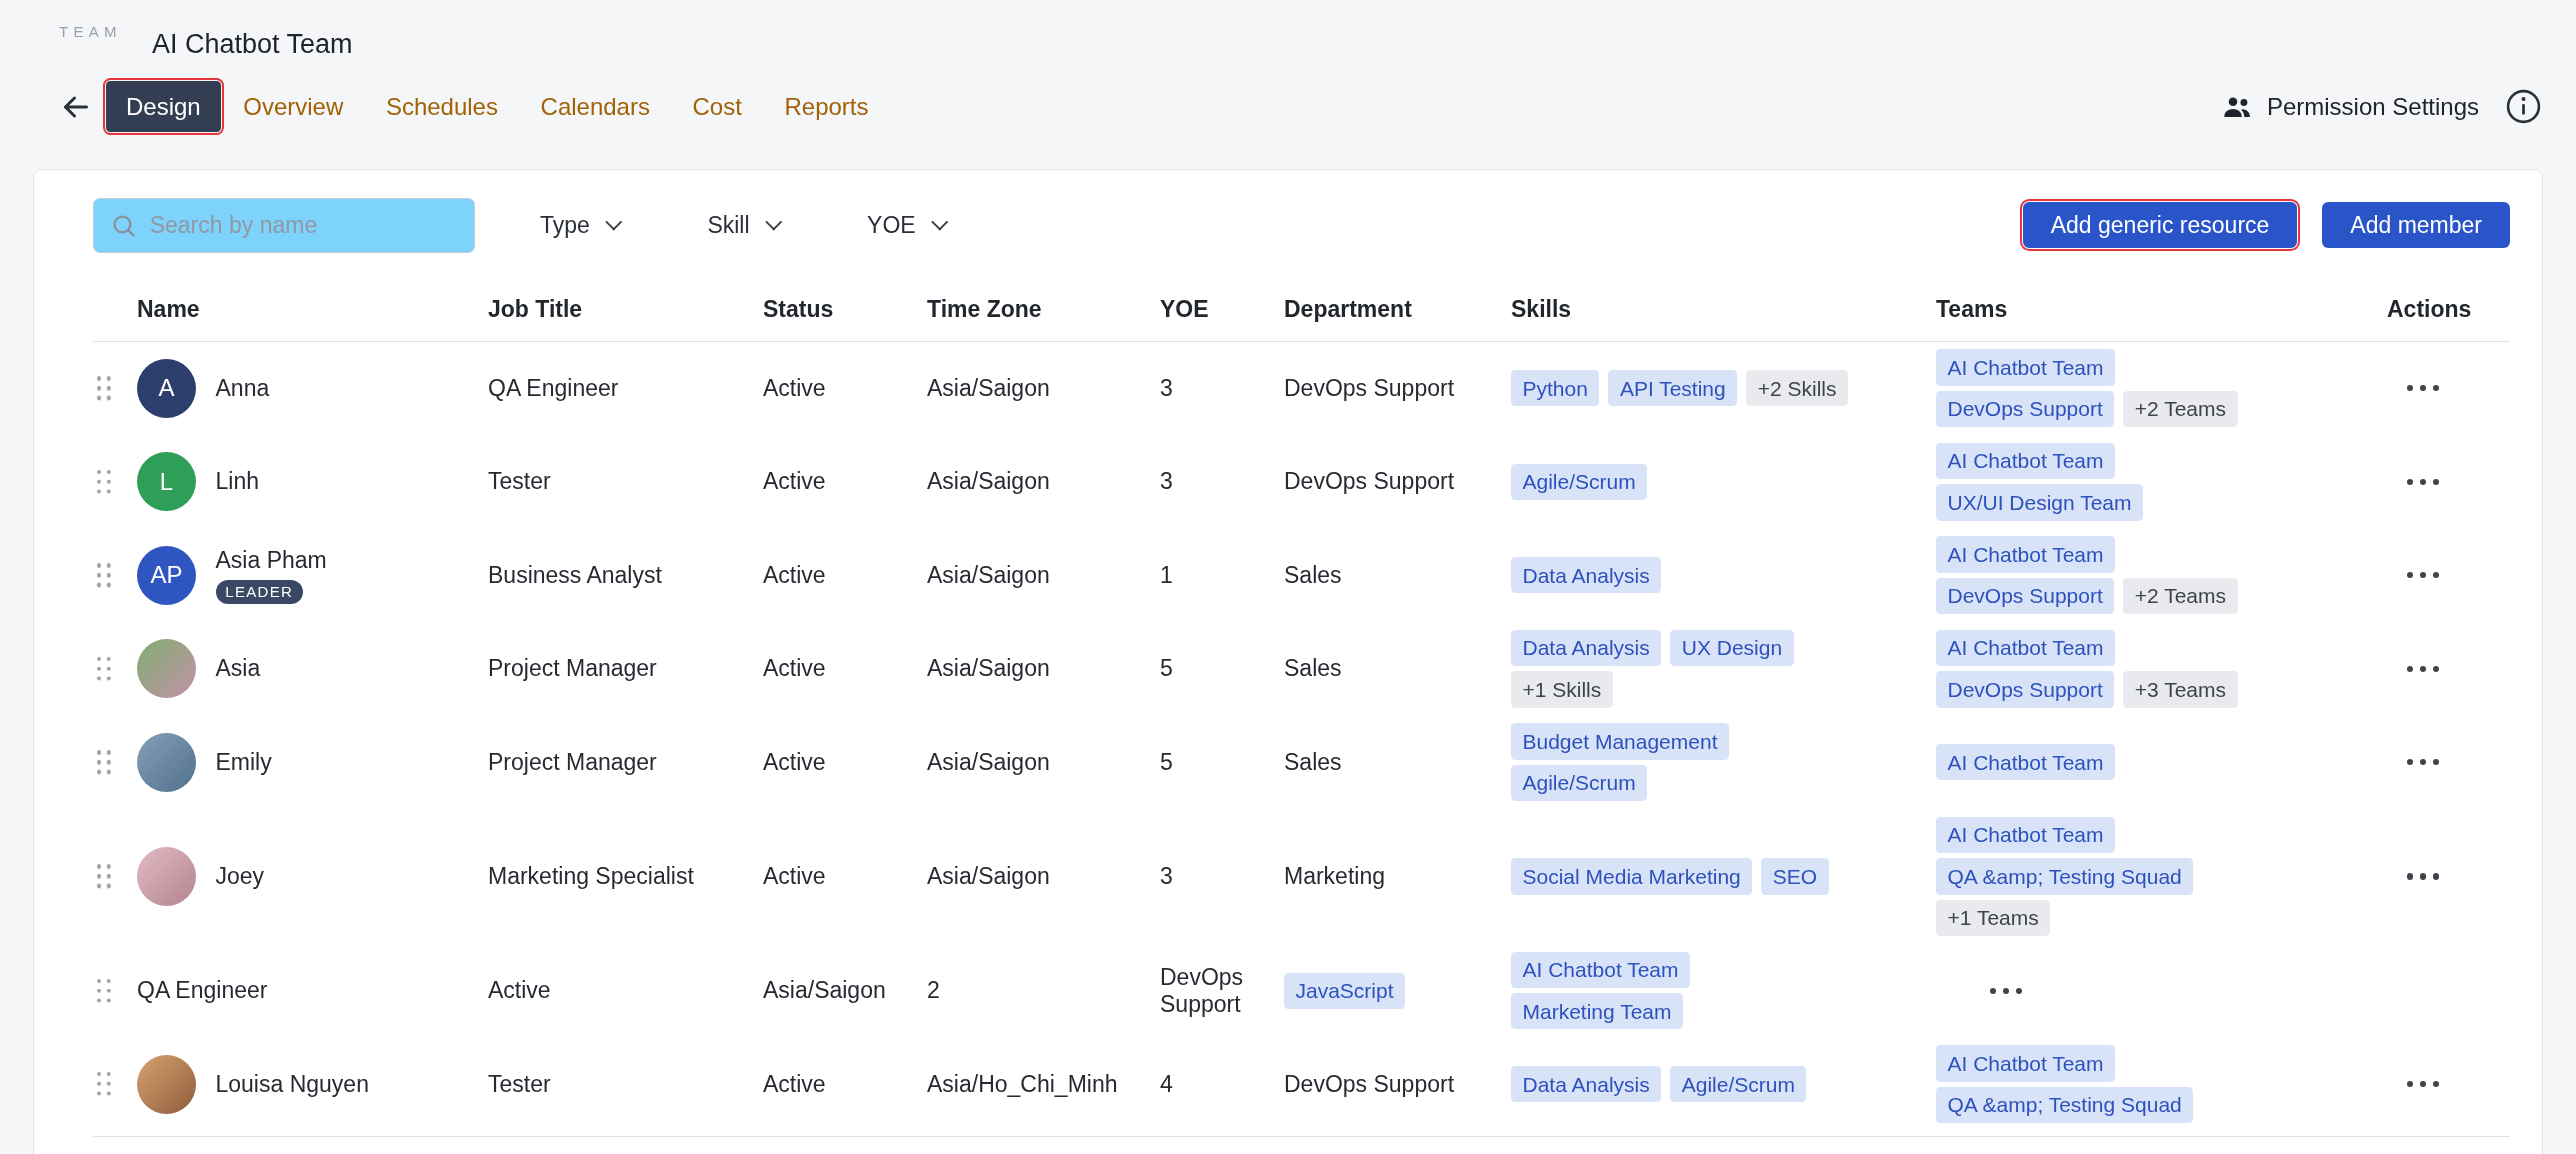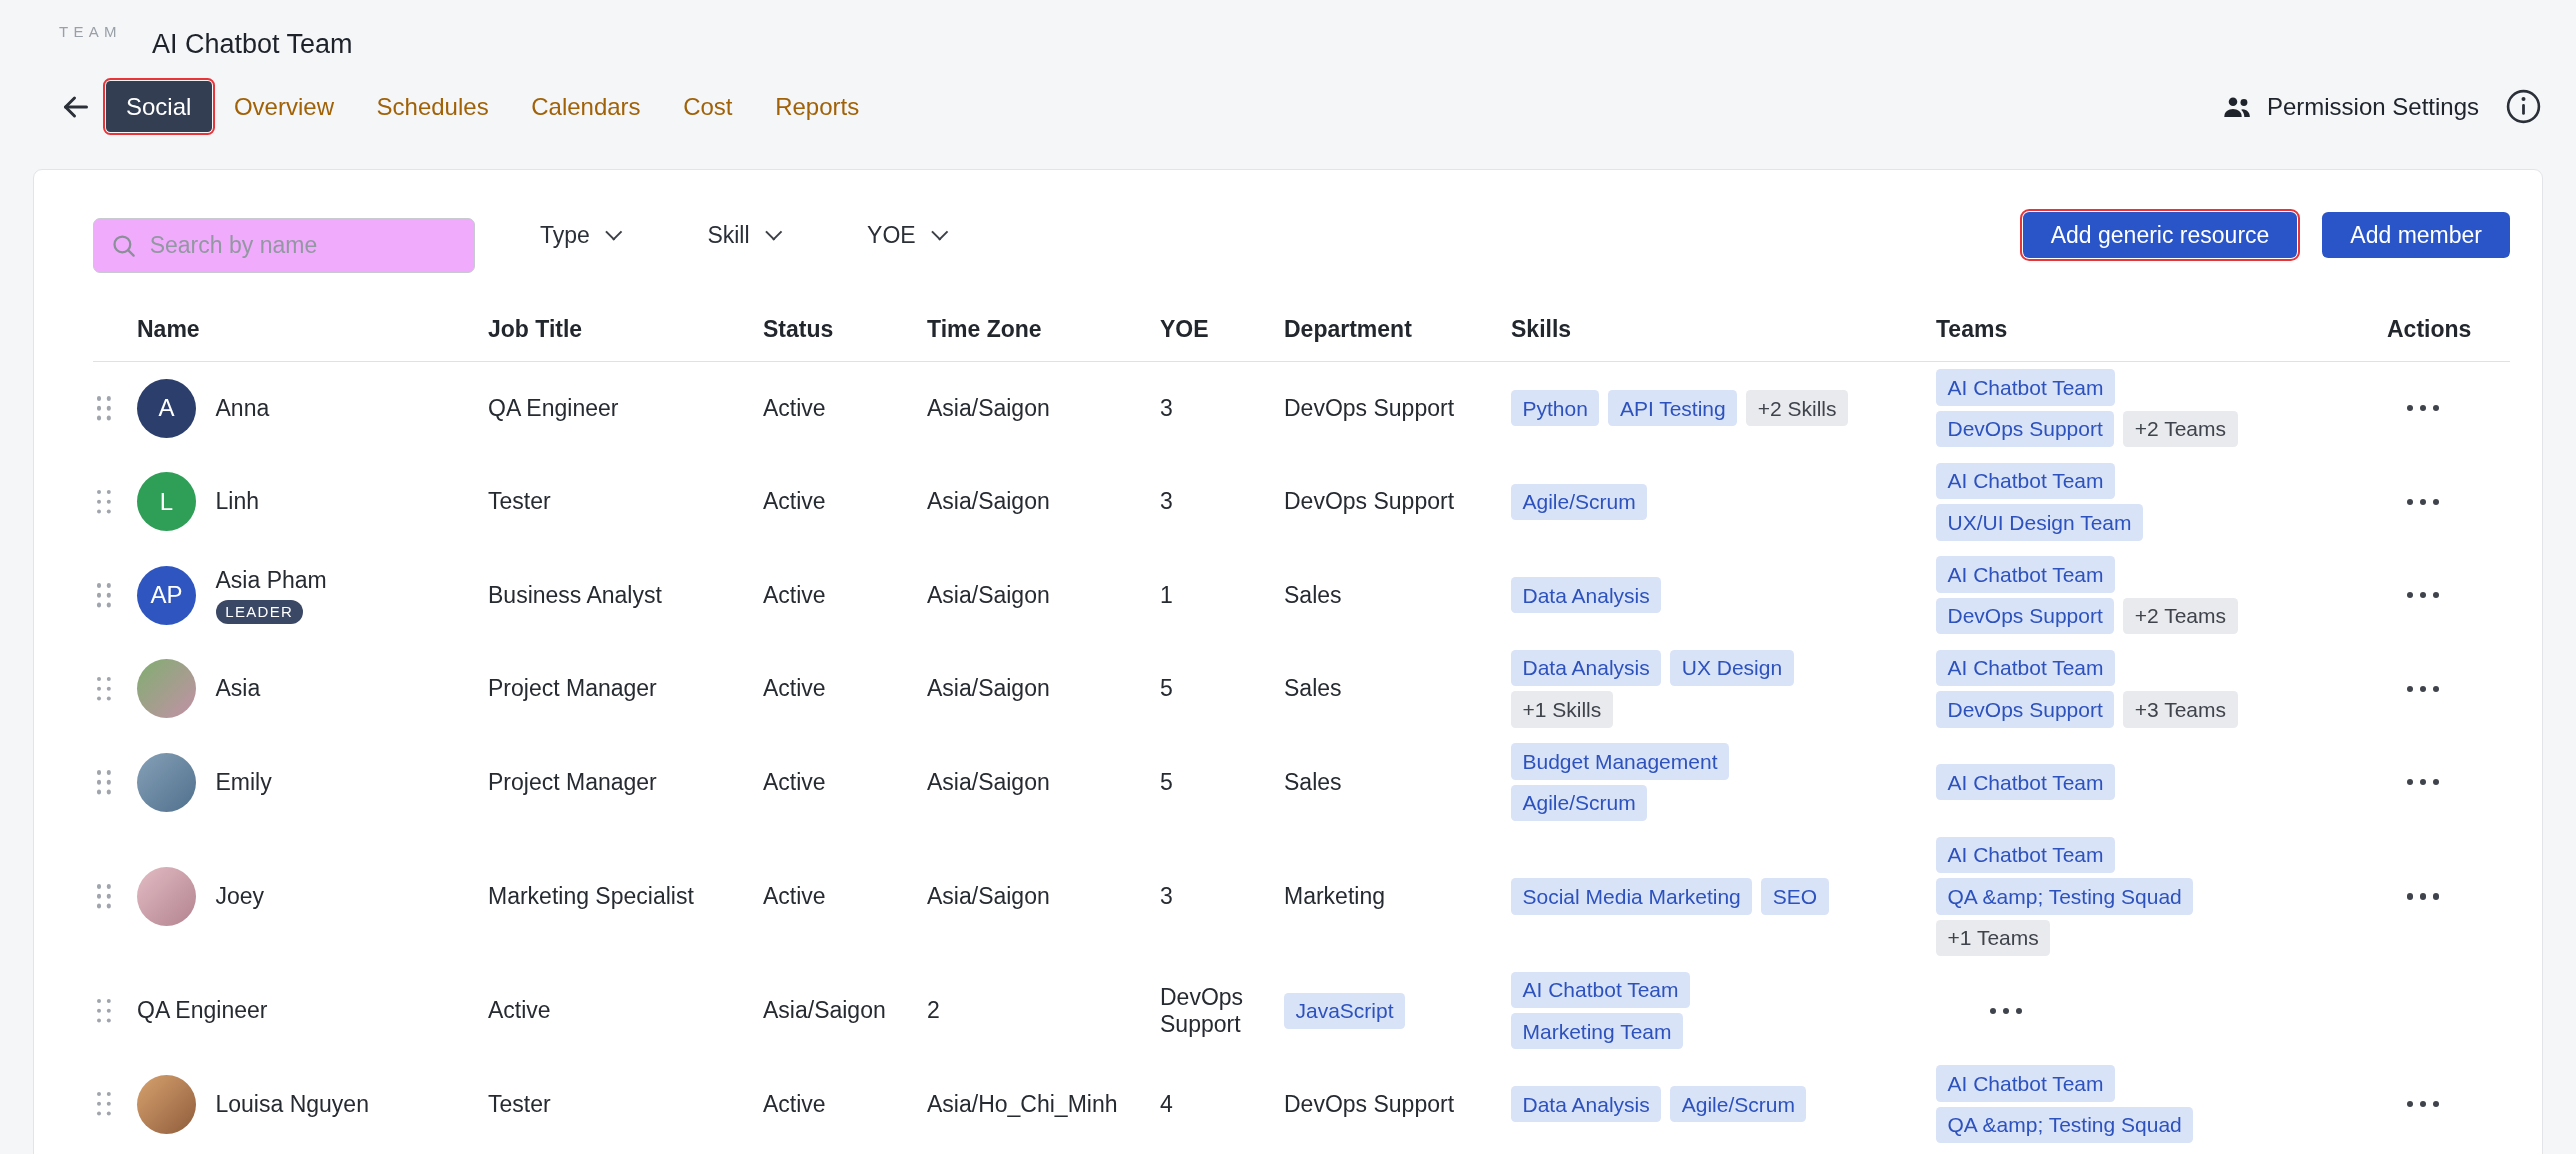--- a/index.html
+++ b/index.html
@@ -23,21 +23,21 @@
   .nav-right { margin-left:auto; display:flex; gap:18px; }
   .perm-btn { display:flex; align-items:center; gap:14px; font-size:24px; font-weight:500; color:#20252d; background:none; border:none; font-family:inherit; cursor:pointer; }
   .info-btn { background:none; border:none; width:41px; height:41px; padding:0; cursor:pointer; display:flex; align-items:center; justify-content:center; }
   
   .card {
     margin:32px 33px 0 33px; background:#ffffff;
     border:0.9px solid #e2e4e8; border-radius:9px;
     padding:28px 32px 27px 59px;
   }
   .toolbar { display:flex; align-items:center; }
-  .search-box { display:flex; align-items:center; width:382px; height:55px; border:1.8px solid #c7cad0; border-radius:7px; padding:0 16px; gap:10.7px; background:#f0abfc;margin-top:20px; }
+  .search-box { display:flex; align-items:center; width:382px; height:55px; border:1.8px solid #c7cad0; border-radius:7px; padding:0 16px; gap:10.7px; background:#7dd3fc; }
   .search-box input { border:none; outline:none; font-size:23px; flex:1; min-width:0; color:#24282f; font-family:inherit; background:transparent; }
   .search-box input::placeholder { color:#9298a1; }
   .filters { display:flex; align-items:center; gap:76px; margin-left:59px; }
   .filter { display:flex; align-items:center; gap:18px; font-size:23px; font-weight:500; color:#2b3038; background:none; border:none; font-family:inherit; cursor:pointer; }
   .chev { width:11.5px; height:11.5px; border-right:2.7px solid #3b4048; border-bottom:2.7px solid #3b4048; transform:rotate(45deg); margin-top:-7px; }
   .toolbar-actions { margin-left:auto; display:flex; align-items:center; gap:25px; }
   .btn-primary { background:#2a55c9; color:#fff; font-size:23px; font-weight:500; border:none; border-radius:6.2px; height:46px; padding:0 28px; font-family:inherit; cursor:pointer; white-space:nowrap; }
   .annotated { outline:2.7px solid #e8353a; outline-offset:1.8px; }
   
   .grid { display:grid; grid-template-columns:44px 351px 275px 164px 233px 124px 227px 425px 417px minmax(115px,1fr); align-items:center; }
@@ -75,21 +75,21 @@
       <h1 class="page-title">AI Chatbot Team</h1>
     </div>
     <div class="nav-row">
       <button class="back-btn">
         <svg width="36" height="36" viewBox="0 0 24 24" fill="none" stroke="#2b3038" stroke-width="2" stroke-linecap="round" stroke-linejoin="round">
             <path d="M19 12H5"></path>
             <path d="M11 18l-6-6 6-6"></path>
           </svg>
       </button>
       <nav class="tabs">
-          <button class="tab active">Social</button>
+          <button class="tab active">Design</button>
           <button class="tab">Overview</button>
           <button class="tab">Schedules</button>
           <button class="tab">Calendars</button>
           <button class="tab">Cost</button>
           <button class="tab">Reports</button>
         </nav>
       <div class="nav-right">
         <button class="perm-btn">
           <svg width="32" height="32" viewBox="0 0 24 24" fill="#1f242c">
               <circle cx="9" cy="8" r="3.2"></circle>

